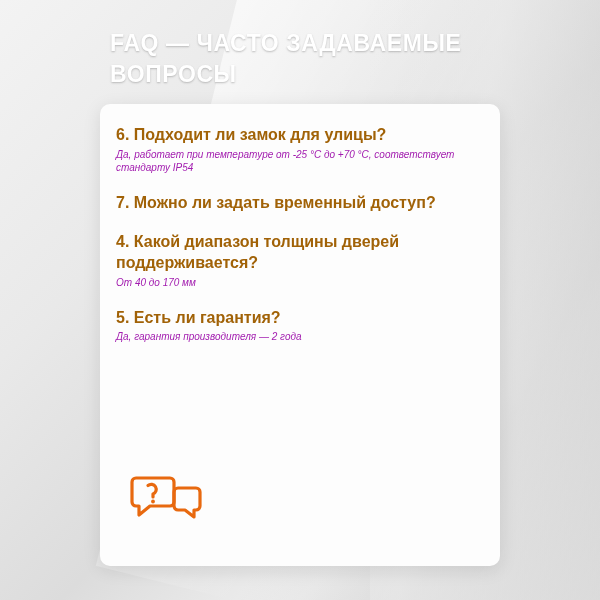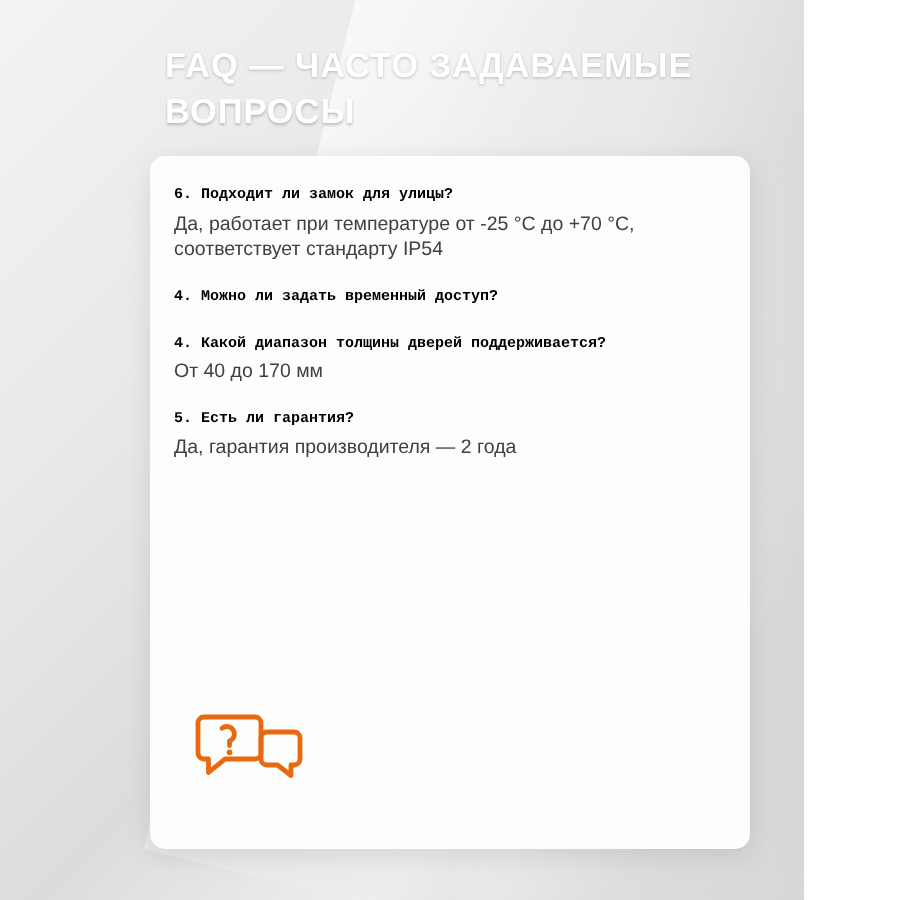--- a/index.html
+++ b/index.html
@@ -8,21 +8,21 @@
   }
   body {
     width: 600px;
     height: 600px;
     font-family: "Liberation Sans", sans-serif;
     background: #ffffff;
     overflow: hidden;
   }
   .page {
     position: relative;
-    width: 536px;
+    width: 600px;
     height: 600px;
     background:
       linear-gradient(135deg, #f3f3f3 0%, #e9e9e9 30%, #dcdcdc 55%, #efefef 75%, #e2e2e2 100%);
     overflow: hidden;
   }
   .page::before {
     content: "";
     position: absolute;
     top: -120px;
     left: 180px;
@@ -73,32 +73,32 @@
   .faq-list {
     position: absolute;
     left: 16px;
     top: 20px;
     right: 16px;
   }
   .faq-item {
     margin-bottom: 17px;
   }
   .faq-q {
-    color: #000000;
-    font-size: 10px;
+    color: #a16207;
+    font-size: 16px;
     font-weight: bold;
     line-height: 1.35;
     margin: 0 0 2px 0;
-    font-family: Liberation Mono, monospace;
   }
   .faq-a {
-    color: #404040;
-    font-size: 13px;
+    color: #a21caf;
+    font-size: 10px;
     line-height: 1.38;
     margin: 0;
+    font-style: italic;
   }
 
   .logo {
     position: absolute;
     left: 30px;
     bottom: 40px;
     width: 72px;
     height: 56px;
   }
 </style>
@@ -112,21 +112,21 @@
   <div class="card">
 
     <div class="faq-list">
 
       <div class="faq-item">
         <p class="faq-q">6. Подходит ли замок для улицы?</p>
         <p class="faq-a">Да, работает при температуре от -25 °C до +70 °C, соответствует стандарту IP54</p>
       </div>
 
       <div class="faq-item">
-        <p class="faq-q">4. Можно ли задать временный доступ?</p>
+        <p class="faq-q">7. Можно ли задать временный доступ?</p>
       </div>
 
       <div class="faq-item">
       </div>
 
       <div class="faq-item">
         <p class="faq-q">4. Какой диапазон толщины дверей поддерживается?</p>
         <p class="faq-a">От 40 до 170 мм</p>
       </div>
 

